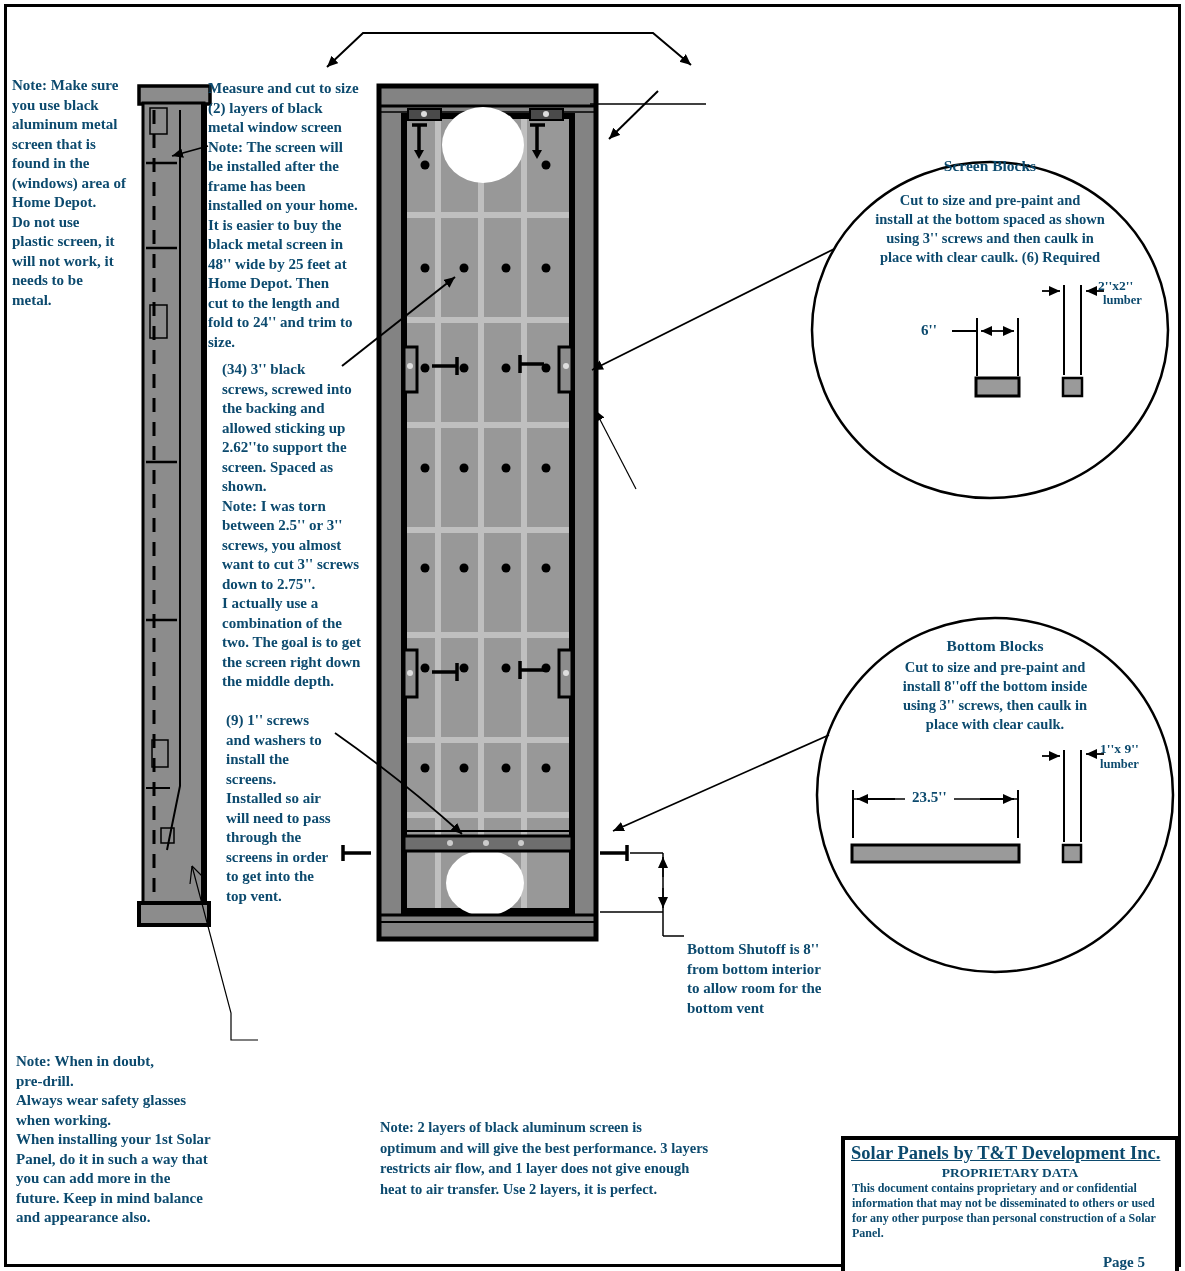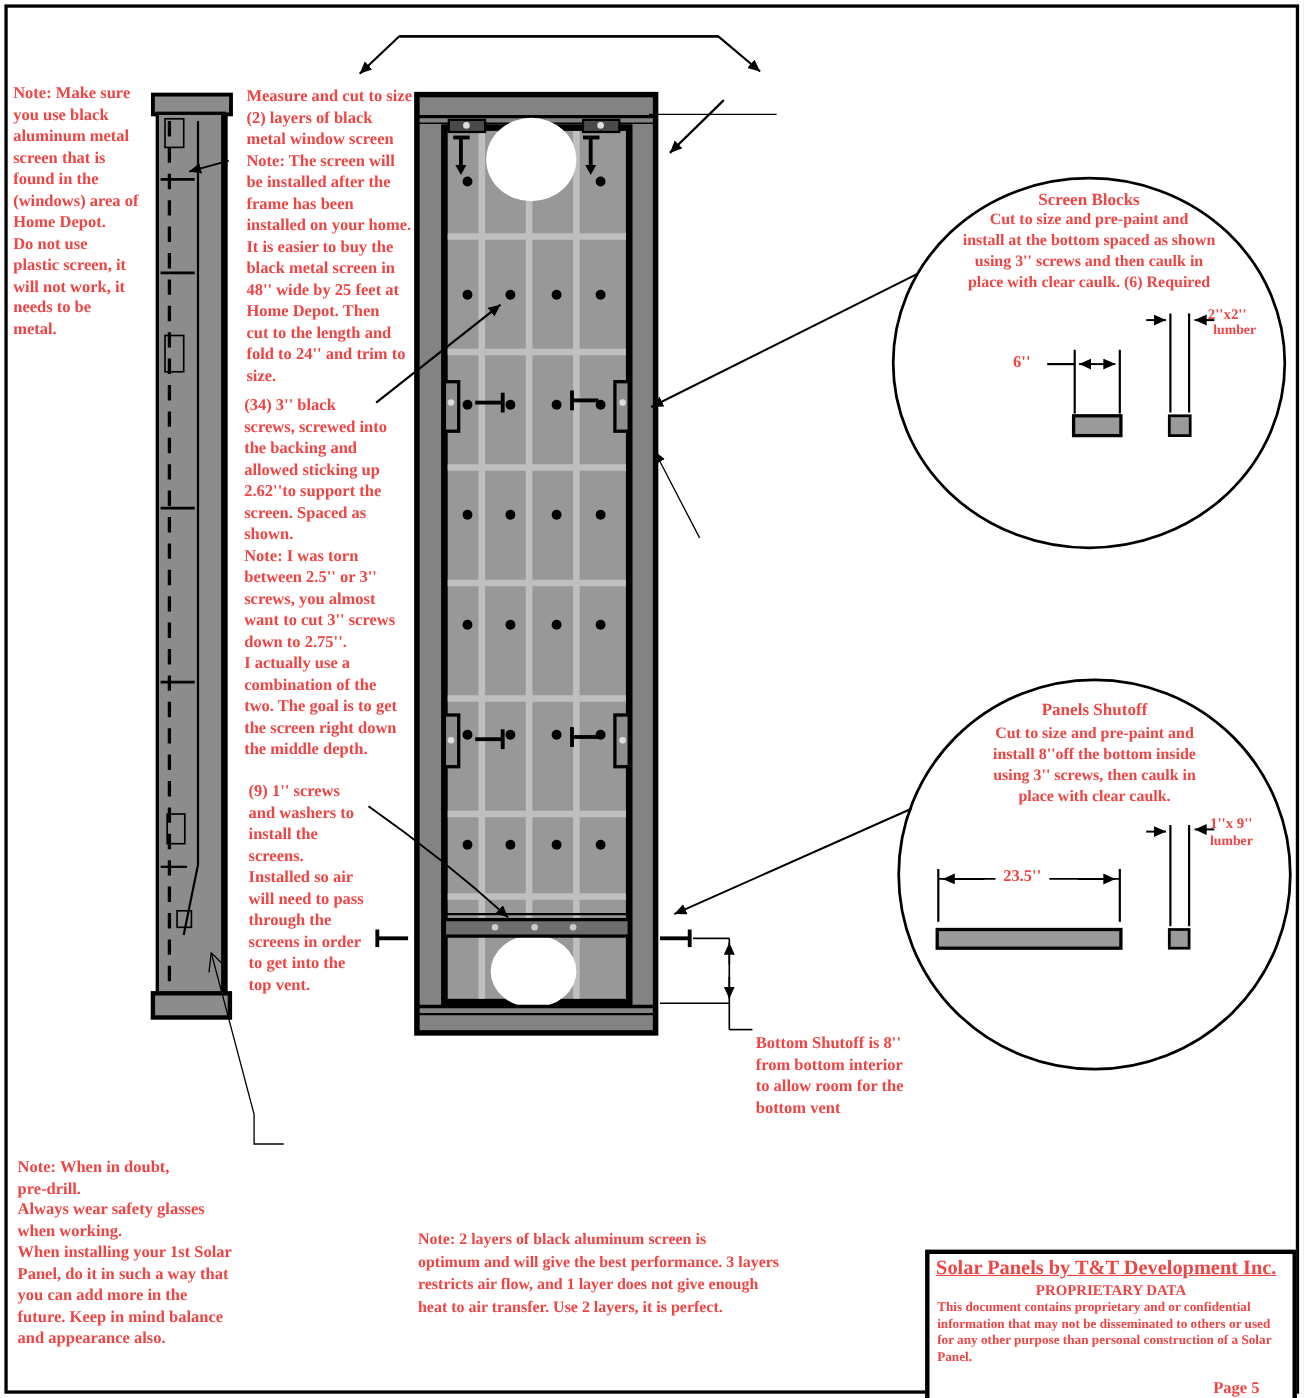--- a/index.html
+++ b/index.html
@@ -1,18 +1,18 @@
 <!DOCTYPE html>
 <html><head>
 <meta charset="utf-8">
 <style>
   html,body { margin:0; padding:0; background:#e8e8e8; }
   .page {
     position:relative; width:1185px; height:1271px; background:#ffffff;
-    font-family:"Liberation Serif", serif; font-weight:bold; color:#ef4444;
+    font-family:"Liberation Serif", serif; font-weight:bold; color:#0c4a6e;
     overflow:hidden; margin:0 auto;
   }
   .page-border { position:absolute; left:4px; top:4px; right:4px; bottom:4px; border:3px solid #000; }
   svg.diagram { position:absolute; left:0; top:0; z-index:1; }
   .txt { position:absolute; z-index:2; white-space:pre-line; font-size:15px; line-height:1.3; }
   .ctr { text-align:center; }
   .dimlabel { background:#fff; padding:0 7px; z-index:3; }
   .small { font-size:13.5px; line-height:1.1; }
   .tiny  { font-size:12.5px; line-height:1.1; }
   .tblock {
@@ -219,21 +219,21 @@
 aluminum metal
 screen that is
 found in the
 (windows) area of
 Home Depot.
 Do not use
 plastic screen, it
 will not work, it
 needs to be
 metal.</div>
-  <div class="txt" style="left:224px; top:79px; width:170px;">Measure and cut to size
+  <div class="txt" style="left:208px; top:79px; width:170px;">Measure and cut to size
 (2) layers of black
 metal window screen
 Note: The screen will
 be installed after the
 frame has been
 installed on your home.
 It is easier to buy the
 black metal screen in
 48'' wide by 25 feet at
 Home Depot.  Then
@@ -278,30 +278,30 @@
 When installing your 1st Solar
 Panel, do it in such a way that
 you can add more in the
 future.  Keep in mind balance
 and appearance also.</div>
   <div class="txt" style="left:380px; top:1117px; width:380px; font-size:14.5px; line-height:1.42;">Note:    2 layers of black aluminum screen is
 optimum and will give the best performance.  3 layers
 restricts air flow, and 1 layer does not give enough
 heat to air transfer.  Use 2 layers, it is perfect.</div>
 
-  <div class="txt ctr" style="left:818px; top:172px; width:344px; font-size:15.5px;">Screen Blocks</div>
+  <div class="txt ctr" style="left:818px; top:156px; width:344px; font-size:15.5px;">Screen Blocks</div>
   <div class="txt ctr" style="left:815px; top:191px; width:350px; font-size:14.5px;">Cut to size and pre-paint and
 install at the bottom spaced as shown
 using 3'' screws and then  caulk in
 place with clear caulk. (6) Required</div>
   <div class="txt" style="left:921px; top:321px;">6''</div>
   <div class="txt small" style="left:1098px; top:279px;">2''x2''</div>
   <div class="txt tiny" style="left:1103px; top:294px;">lumber</div>
 
-  <div class="txt ctr" style="left:823px; top:636px; width:344px; font-size:15.5px;">Panels Shutoff</div>
+  <div class="txt ctr" style="left:823px; top:636px; width:344px; font-size:15.5px;">Bottom Blocks</div>
   <div class="txt ctr" style="left:818px; top:658px; width:354px; font-size:14.5px;">Cut to size and pre-paint and
 install  8''off  the bottom inside
 using 3'' screws, then caulk in
 place with clear caulk.</div>
   <div class="txt dimlabel" style="left:905px; top:788px;text-align:right;">23.5''</div>
   <div class="txt small" style="left:1100px; top:742px;">1''x 9''</div>
   <div class="txt tiny" style="left:1100px; top:758px;">lumber</div>
 
   <div class="tblock">
     <div class="company">Solar Panels by T&amp;T Development Inc.</div>

